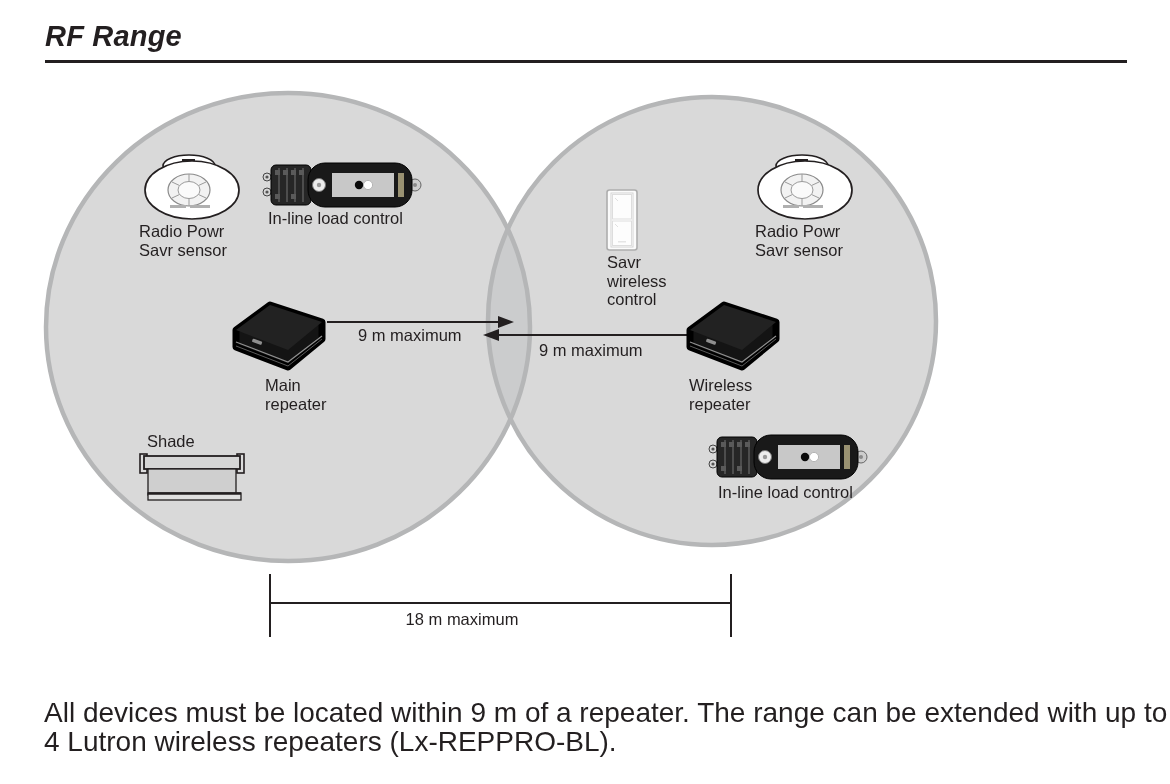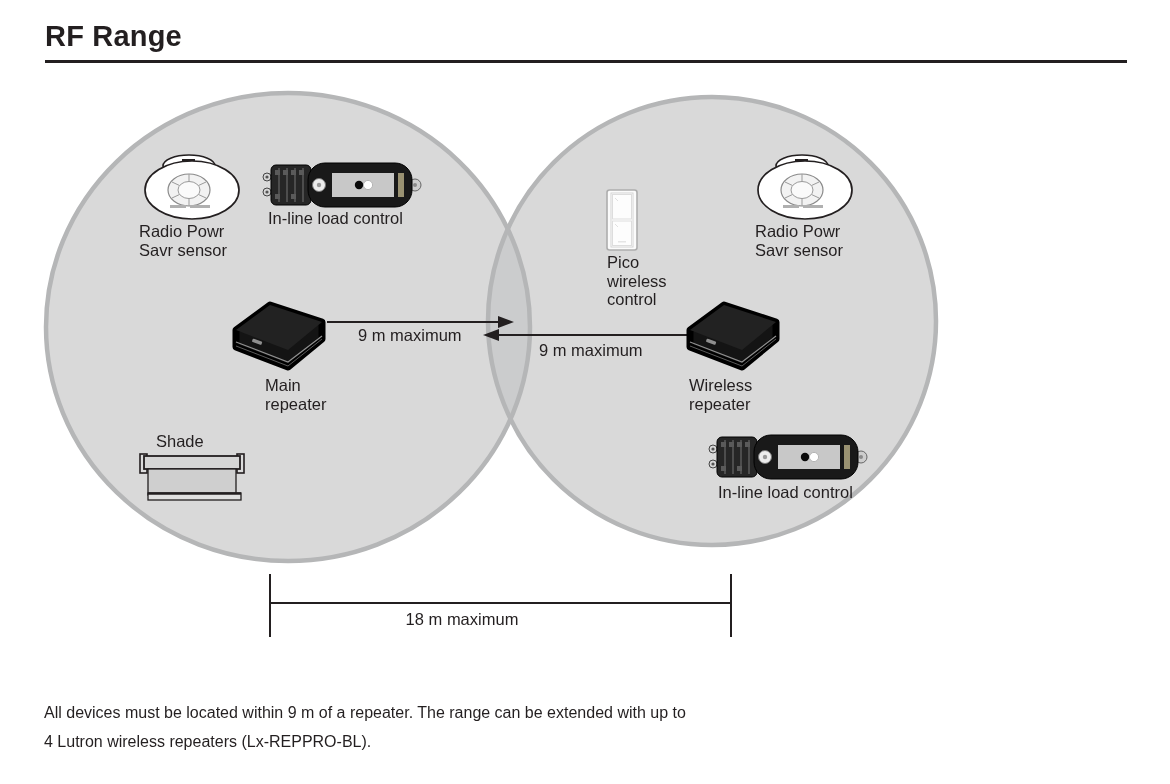--- a/index.html
+++ b/index.html
@@ -1,26 +1,26 @@
 <!DOCTYPE html>
 <html><head>
 <meta charset="utf-8">
 <style>
   html,body{margin:0;padding:0;background:#fff;}
   #stage{
     position:relative;width:1170px;height:784px;background:#ffffff;
     font-family:"Liberation Sans","DejaVu Sans",sans-serif;color:#231f20;overflow:hidden;
   }
   .abs{position:absolute;}
-  #page-title{left:45px;top:20px;font-size:29px;font-weight:bold;letter-spacing:.2px;}
+  #page-title{left:45px;top:20px;font-size:29px;font-weight:bold;letter-spacing:.2px;font-style:italic;}
   #title-rule{left:45px;top:60px;width:1082px;height:2.5px;background:#231f20;}
   #diagram-svg{left:0;top:0;width:1170px;height:784px;z-index:0;}
   .icon{z-index:2;}
   .lbl{z-index:3;font-size:16.5px;line-height:18.5px;white-space:pre-line;}
-  #footer-note{left:44px;top:699px;font-size:16px;line-height:28.5px;white-space:pre-line;z-index:3;}
+  #footer-note{left:44px;top:699px;font-size:28px;line-height:28.5px;white-space:pre-line;z-index:3;}
   #total-span-label{left:270px;top:610px;width:384px;text-align:center;}
 </style>
 </head>
 <body>
 
 <div id="stage">
 
   <div id="page-title" class="abs">RF Range</div>
   <div id="title-rule" class="abs"></div>
 
@@ -156,27 +156,27 @@
     <rect x="136" y="11" width="6" height="24" fill="#9a9272"></rect>
   </svg>
 
   <div class="abs lbl" style="left:139px;top:222px;">Radio Powr
 Savr sensor</div>
   <div class="abs lbl" style="left:268px;top:209px;">In-line load control</div>
   <div class="abs lbl" style="left:237px;top:376px;margin-left:28px;">Main
 repeater</div>
   <div class="abs lbl" style="left:358px;top:326px;">9 m maximum</div>
   <div class="abs lbl" style="left:539px;top:341px;">9 m maximum</div>
-  <div class="abs lbl" style="left:607px;top:253px;">Pico
+  <div class="abs lbl" style="left:607px;top:253px;">Savr
 wireless
 control</div>
   <div class="abs lbl" style="left:755px;top:222px;">Radio Powr
 Savr sensor</div>
   <div class="abs lbl" style="left:689px;top:376px;">Wireless
 repeater</div>
   <div class="abs lbl" style="left:718px;top:483px;">In-line load control</div>
-  <div class="abs lbl" style="left:156px;top:432px;text-align:center;">Shade</div>
+  <div class="abs lbl" style="left:147px;top:432px;text-align:center;">Shade</div>
   <div id="total-span-label" class="abs lbl">18 m maximum</div>
 
   <div id="footer-note" class="abs">All devices must be located within 9 m of a repeater. The range can be extended with up to
 4 Lutron wireless repeaters (Lx-REPPRO-BL).</div>
 
 </div>
 
 </body></html>

